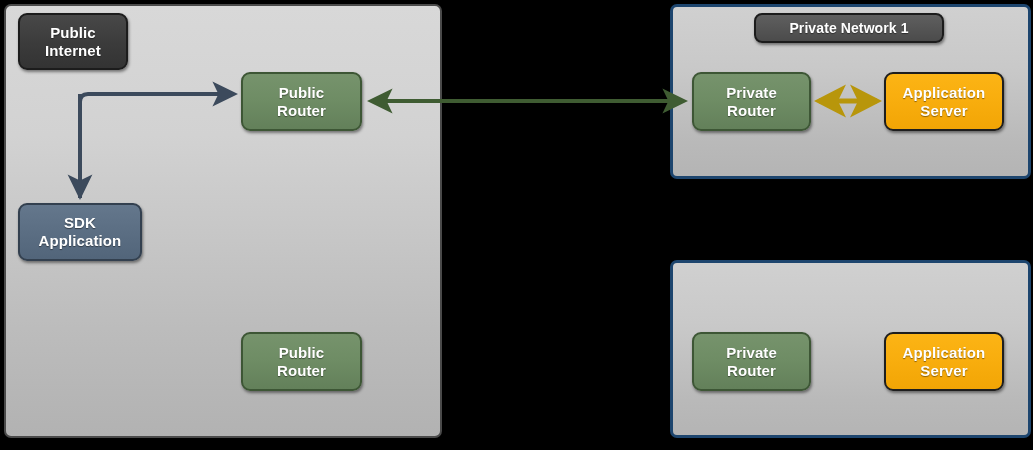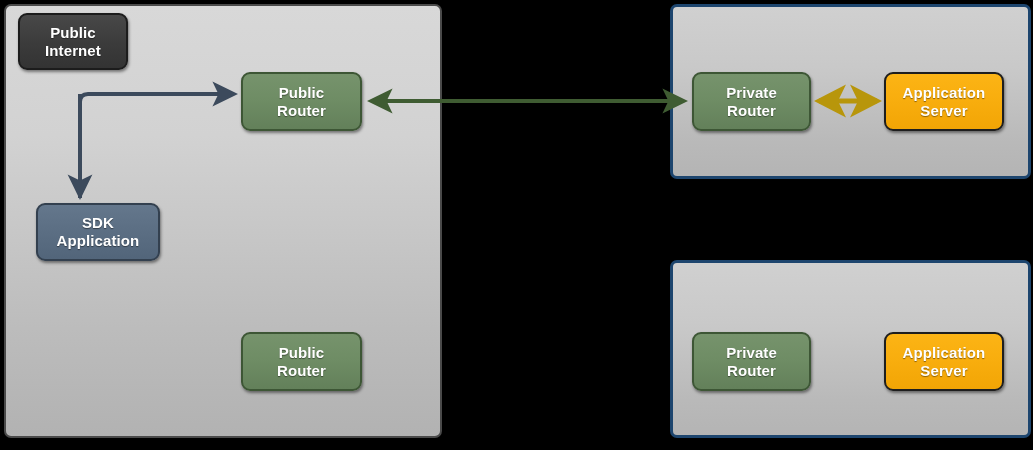--- a/index.html
+++ b/index.html
@@ -138,31 +138,34 @@
   <div class="node node-dark" style="left:18px; top:13px; width:110px; height:57px;">
     <span class="lbl">Public
 Internet</span>
   </div>
 
   <div class="node node-green" style="left:241px; top:72px; width:121px; height:59px;">
     <span class="lbl">Public
 Router</span>
   </div>
 
-  <div class="node node-slate" style="left:36px; top:203px; width:124px; height:58px;">
+  <div class="node node-slate" style="left:18px; top:203px; width:124px; height:58px;">
     <span class="lbl">SDK
 Application</span>
   </div>
 
 
   <div class="node node-green" style="left:241px; top:332px; width:121px; height:59px;">
     <span class="lbl">Public
 Router</span>
   </div>
 
+  <div class="node node-title" style="left:754px; top:13px; width:190px; height:30px; font-size:14px;">
+    <span class="lbl">Private Network 1</span>
+  </div>
 
   <div class="node node-green" style="left:692px; top:72px; width:119px; height:59px;">
     <span class="lbl">Private
 Router</span>
   </div>
 
   <div class="node node-amber" style="left:884px; top:72px; width:120px; height:59px;">
     <span class="lbl">Application
 Server</span>
   </div>

